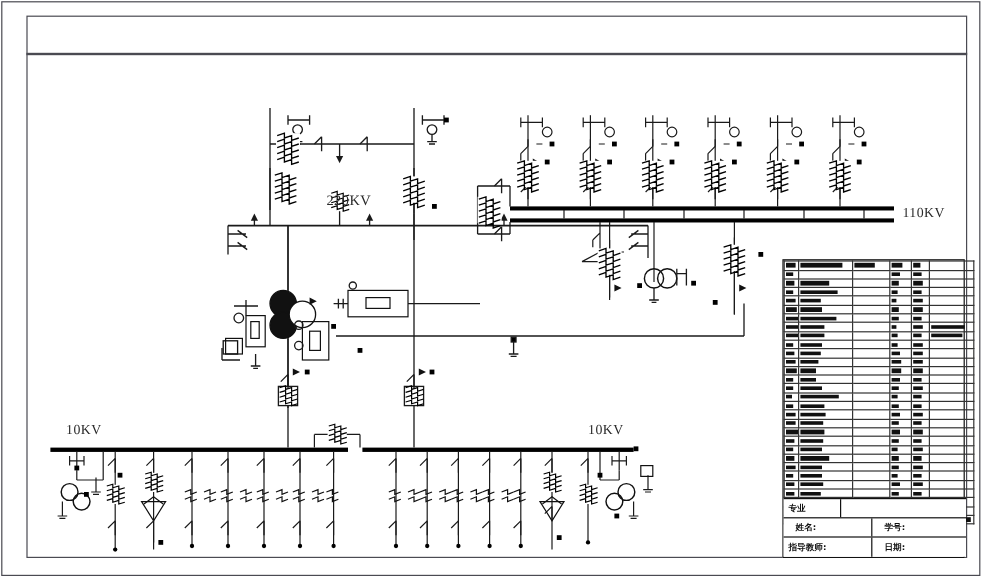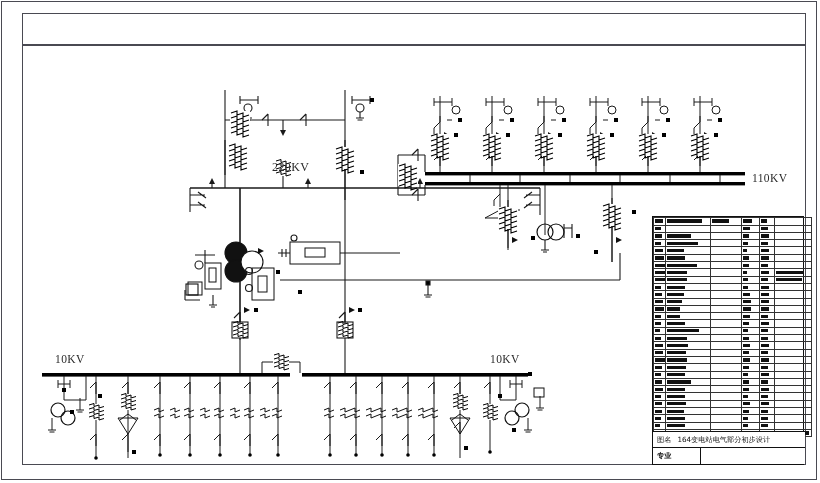--- a/index.html
+++ b/index.html
@@ -939,26 +939,27 @@
               <span class="bar" style="width: 50%;"></span>
             </td>
             <td style="width: 36px;">
               <span class="bar" style="width: 92%;"></span>
             </td>
           </tr>
         </tbody>
       </table>
     <div class="tb-foot">
       <div class="fr">
-        <div class="fc full">
-          <span class="lbl">图名</span>
-          <span style="display:inline-block;width:6px"></span>
-          <span>164变电站电气部分初步设计</span>
-        </div>
-      </div>
-      <div class="fr">
         <div class="fc b w48 lbl">专业</div>
         <div class="fc w104"></div>
       </div>
+      <div class="fr">
+        <div class="fc b w74 lbl" style="padding-left:10px;">姓名:</div>
+        <div class="fc w78 lbl" style="padding-left:10px;">学号:</div>
+      </div>
+      <div class="fr">
+        <div class="fc b w74 lbl">指导教师:</div>
+        <div class="fc w78 lbl" style="padding-left:10px;">日期:</div>
+      </div>
     </div>
   </div>
 
 </div>
 
 </body></html>

